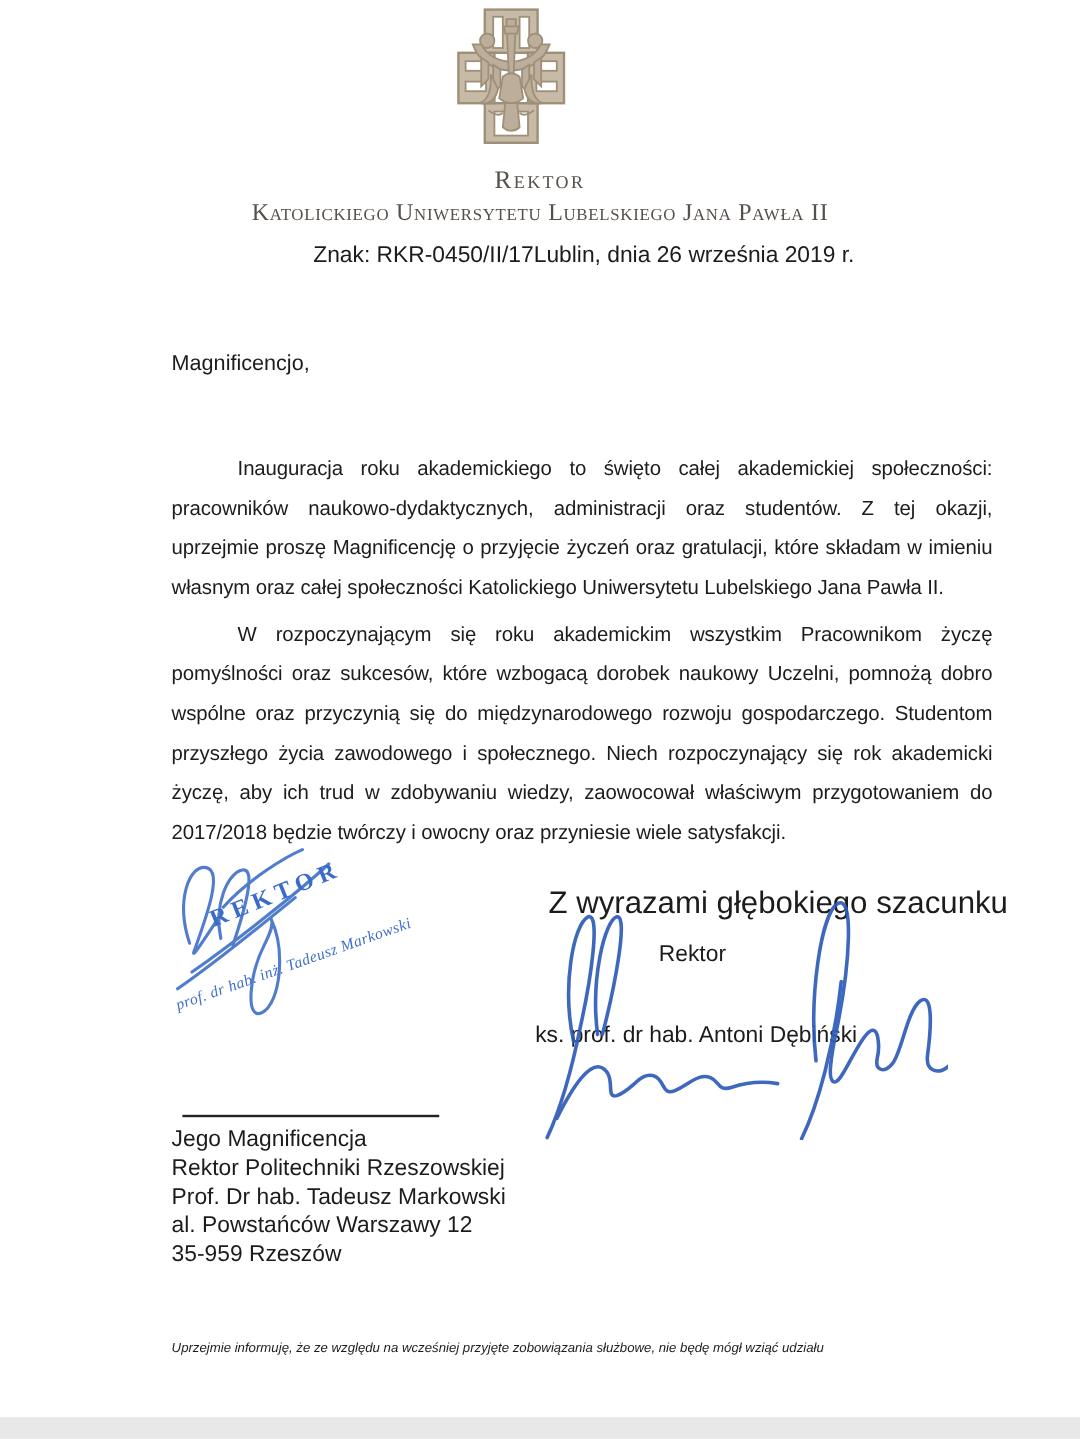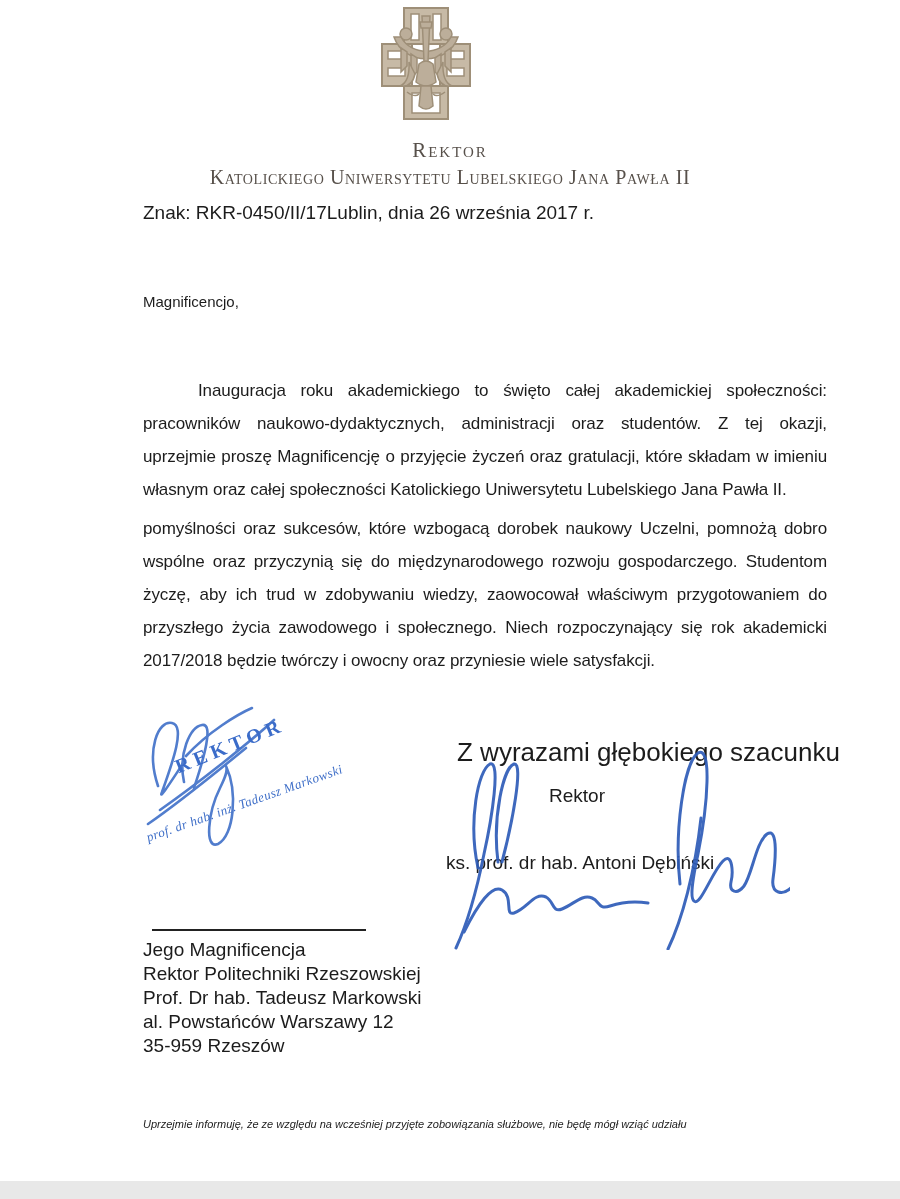--- a/index.html
+++ b/index.html
@@ -17,25 +17,25 @@
   .lh-title{
     position:absolute;left:0;width:900px;text-align:center;
     font-family:"Liberation Serif",serif;
     font-variant:small-caps;
     color:#57504a;
   }
   .lh-title1{top:138px;font-size:21px;letter-spacing:2px;}
   .lh-title2{top:166px;font-size:20px;letter-spacing:0.6px;}
   .ref-line{
     position:absolute;left:143px;top:202px;width:687px;
-    display:flex;justify-content:flex-start;
+    display:flex;justify-content:center;
     font-size:19px;
   }
   
-  .salutation{position:absolute;left:143px;top:288px;font-size:15px;line-height:28px;}
+  .salutation{position:absolute;left:143px;top:288px;font-size:18px;line-height:28px;}
   
   .body-text{position:absolute;left:143px;top:374px;width:684px;font-size:17px;line-height:33px;letter-spacing:-0.1px;}
   .bline{text-align:justify;text-align-last:justify;white-space:normal;}
   .bline.first{text-indent:55px;}
   .bline.plast{text-align-last:left;}
   .para2{margin-top:6px;}
   
   .stamp-strokes{position:absolute;left:128px;top:694px;}
   .stamp-title{
     position:absolute;left:176px;top:756px;
@@ -109,39 +109,40 @@
         <path d="M 28,86 Q 36,92 40,88 M 66,86 Q 58,92 54,88" fill="none"></path>
       </g>
     </svg>
   </div>
 
   <div class="lh-title lh-title1">Rektor</div>
   <div class="lh-title lh-title2">Katolickiego Uniwersytetu Lubelskiego Jana Pawła II</div>
 
   <div class="ref-line">
     <span>Znak: RKR-0450/II/17</span>
-    <span>Lublin, dnia 26 września 2017 r.</span>
+    <span>Lublin, dnia 26 września 2019 r.</span>
   </div>
 
   <div class="salutation">
     <div>Magnificencjo,</div>
   </div>
 
   <div class="body-text">
     <div class="para1">
       <div class="bline first">Inauguracja roku akademickiego to święto całej akademickiej społeczności:</div>
       <div class="bline">pracowników naukowo-dydaktycznych, administracji oraz studentów. Z tej okazji,</div>
       <div class="bline">uprzejmie proszę Magnificencję o przyjęcie życzeń oraz gratulacji, które składam w imieniu</div>
       <div class="bline plast">własnym oraz całej społeczności Katolickiego Uniwersytetu Lubelskiego Jana Pawła II.</div>
     </div>
     <div class="para2">
+      <div class="bline first">W rozpoczynającym się roku akademickim wszystkim Pracownikom życzę</div>
       <div class="bline">pomyślności oraz sukcesów, które wzbogacą dorobek naukowy Uczelni, pomnożą dobro</div>
       <div class="bline">wspólne oraz przyczynią się do międzynarodowego rozwoju gospodarczego. Studentom</div>
+      <div class="bline">przyszłego życia zawodowego i społecznego. Niech rozpoczynający się rok akademicki</div>
       <div class="bline">życzę, aby ich trud w zdobywaniu wiedzy, zaowocował właściwym przygotowaniem do</div>
-      <div class="bline">przyszłego życia zawodowego i społecznego. Niech rozpoczynający się rok akademicki</div>
       <div class="bline plast">2017/2018 będzie twórczy i owocny oraz przyniesie wiele satysfakcji.</div>
     </div>
   </div>
 
   <svg class="stamp-strokes" width="230" height="180" viewBox="0 0 230 180">
     <g fill="none" stroke="#3f6fc8" stroke-width="2.6" stroke-linecap="round" opacity="0.9">
 
       <path d="M 30,92 C 18,56 30,26 44,29 C 58,32 44,70 34,98 C 30,108 44,86 56,68"></path>
       <path d="M 56,88 C 50,60 62,33 74,31 C 86,29 76,64 66,94"></path>
       <path d="M 58,62 C 80,38 110,20 124,14"></path>

